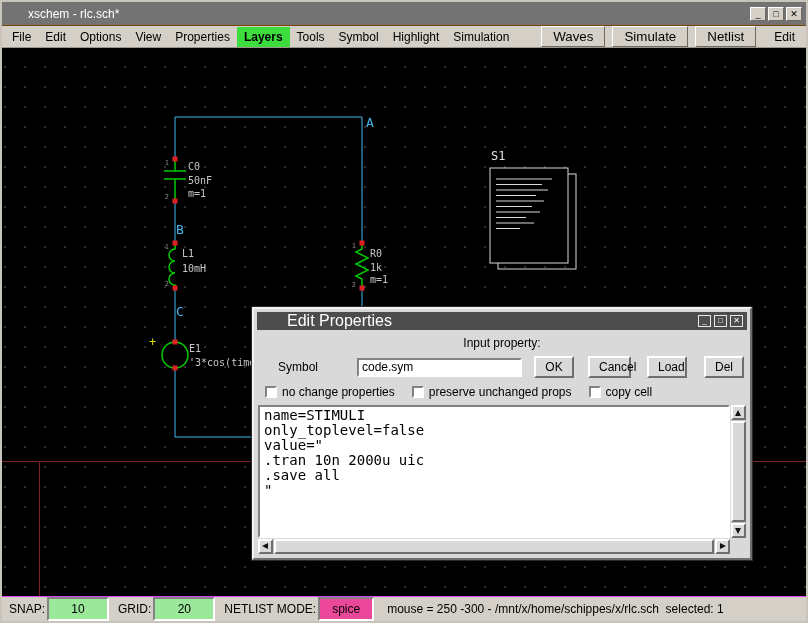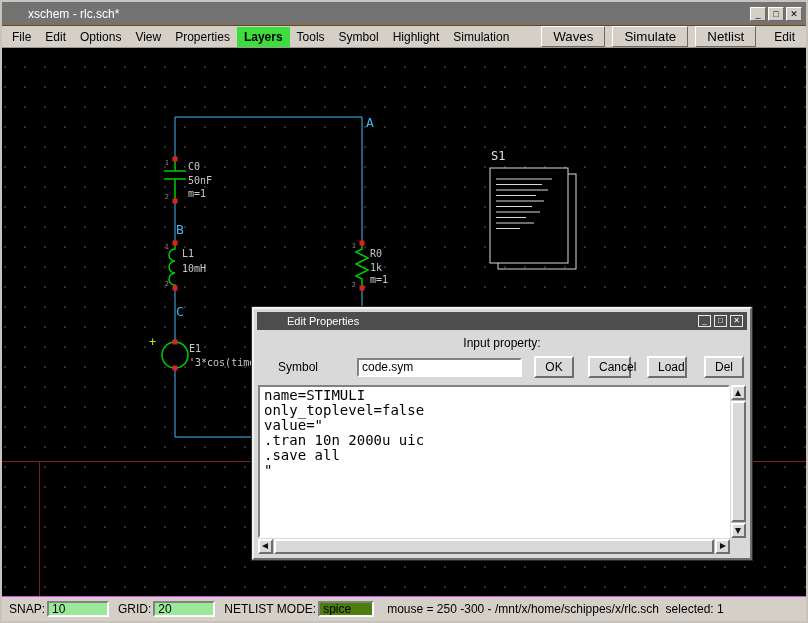--- a/index.html
+++ b/index.html
@@ -29,21 +29,21 @@
   .axis-h { position:absolute; left:0; top:413px; width:100%; height:1px; background:#7a2121; }
   .axis-v { position:absolute; left:37px; top:413px; bottom:0; width:1px; background:#7a2121; }
   .schematic-svg { position:absolute; left:0; top:0; }
   .schematic-svg text { font-family:"DejaVu Sans Mono", monospace; }
 
   
   .dialog { position:absolute; left:250px; top:259px; width:500px; height:253px; background:#d9d9d9;
     border:2px solid; border-color:#f2f2f2 #6e6e6e #6e6e6e #f2f2f2; outline:1px solid #2a2a2a;
     padding:3px; display:flex; flex-direction:column; }
   .dialog-titlebar { height:18px; background:#4d4d4d; color:#fff; display:flex; align-items:center; padding:0 4px; flex:none; }
-  .dialog-title { margin-left:26px; font-size:11px; }
+  .dialog-title { margin-left:26px; font-size:16px; }
   .dlg-controls { margin-left:auto; display:flex; gap:3px; }
   .dlg-btn { width:13px; height:12px; border:1px solid #e8e8e8; color:#fff; font-size:8px; line-height:10px; text-align:center; cursor:default; }
   .dialog-body { flex:1; display:flex; flex-direction:column; padding:2px 1px 1px; min-height:0; }
   .input-property { text-align:center; padding:4px 0 6px; }
   .symbol-row { display:flex; align-items:center; margin:0 2px 7px 20px; flex:none; }
   .symbol-label { margin-right:9px; }
   .symbol-input { width:185px; height:19px; background:#fff; border:2px solid; border-color:#828282 #fff #fff #828282; font-size:12px; padding:0 3px; font-family:"Liberation Sans",sans-serif;margin-left:30px; }
   .dlg-button { height:22px; min-width:40px; padding:0 9px; margin-left:14px; background:#d9d9d9;
     border:2px solid; border-color:#fff #6e6e6e #6e6e6e #fff; font-size:12px; cursor:default; font-family:"Liberation Sans",sans-serif; }
   .checkbox-row { display:flex; align-items:center; margin:0 0 6px 7px; flex:none; }
@@ -62,23 +62,23 @@
   .vscroll .scroll-thumb { margin:1px 0; }
   .hscroll .scroll-thumb { margin:0 1px; }
   .arrow-up::after { content:""; position:absolute; left:2px; top:3px; border-left:3.5px solid transparent; border-right:3.5px solid transparent; border-bottom:6px solid #111; }
   .arrow-down::after { content:""; position:absolute; left:2px; top:3px; border-left:3.5px solid transparent; border-right:3.5px solid transparent; border-top:6px solid #111; }
   .arrow-left::after { content:""; position:absolute; left:2px; top:2px; border-top:3.5px solid transparent; border-bottom:3.5px solid transparent; border-right:6px solid #111; }
   .arrow-right::after { content:""; position:absolute; left:3px; top:2px; border-top:3.5px solid transparent; border-bottom:3.5px solid transparent; border-left:6px solid #111; }
 
   
   .statusbar { height:25px; background:#d4d0c8; border-top:1px solid #d946ef; display:flex; align-items:center; padding:0 4px; flex:none; }
   .sb-label { margin-left:3px; }
-  .status-input { height:16px; border:2px solid; border-color:#828282 #fff #fff #828282; font-size:12px; padding:0 3px; margin-left:2px; font-family:"Liberation Sans",sans-serif; }
+  .status-input { height:24px; border:2px solid; border-color:#828282 #fff #fff #828282; font-size:12px; padding:0 3px; margin-left:2px; font-family:"Liberation Sans",sans-serif;text-align:center; }
   .status-input.green { background:#9be89b; width:62px; }
-  .status-input.plain { background:#4d7c0f; width:56px; }
+  .status-input.plain { background:#ec4899; width:56px; }
   .sb-gap { margin-left:9px; }
   .sb-info { margin-left:13px; white-space:pre; }
 </style>
 </head>
 <body>
 
 <div class="window">
 
   <div class="titlebar">
     <span class="titlebar-text">xschem - rlc.sch*</span>
@@ -195,20 +195,34 @@
       <div class="dialog-body">
         <div class="input-property">Input property:</div>
         <div class="symbol-row">
           <span class="symbol-label">Symbol</span>
           <input class="symbol-input" type="text" value="code.sym" style="">
           <button class="dlg-button" style="margin-left:12px;">OK</button>
           <button class="dlg-button">Cancel</button>
           <button class="dlg-button" style="margin-left:16px;">Load</button>
           <button class="dlg-button" style="margin-left:17px;">Del</button>
         </div>
+        <div class="checkbox-row">
+          <span class="cb">
+            <span class="cb-box"></span>
+            <span>no change properties</span>
+          </span>
+          <span class="cb">
+            <span class="cb-box"></span>
+            <span>preserve unchanged props</span>
+          </span>
+          <span class="cb">
+            <span class="cb-box"></span>
+            <span>copy cell</span>
+          </span>
+        </div>
         <div class="text-region">
           <div class="props-text">name=STIMULI
 only_toplevel=false
 value="
 .tran 10n 2000u uic
 .save all
 "</div>
           <div class="vscroll">
             <span class="scroll-arrow arrow-up"></span>
             <span class="scroll-thumb"></span>

